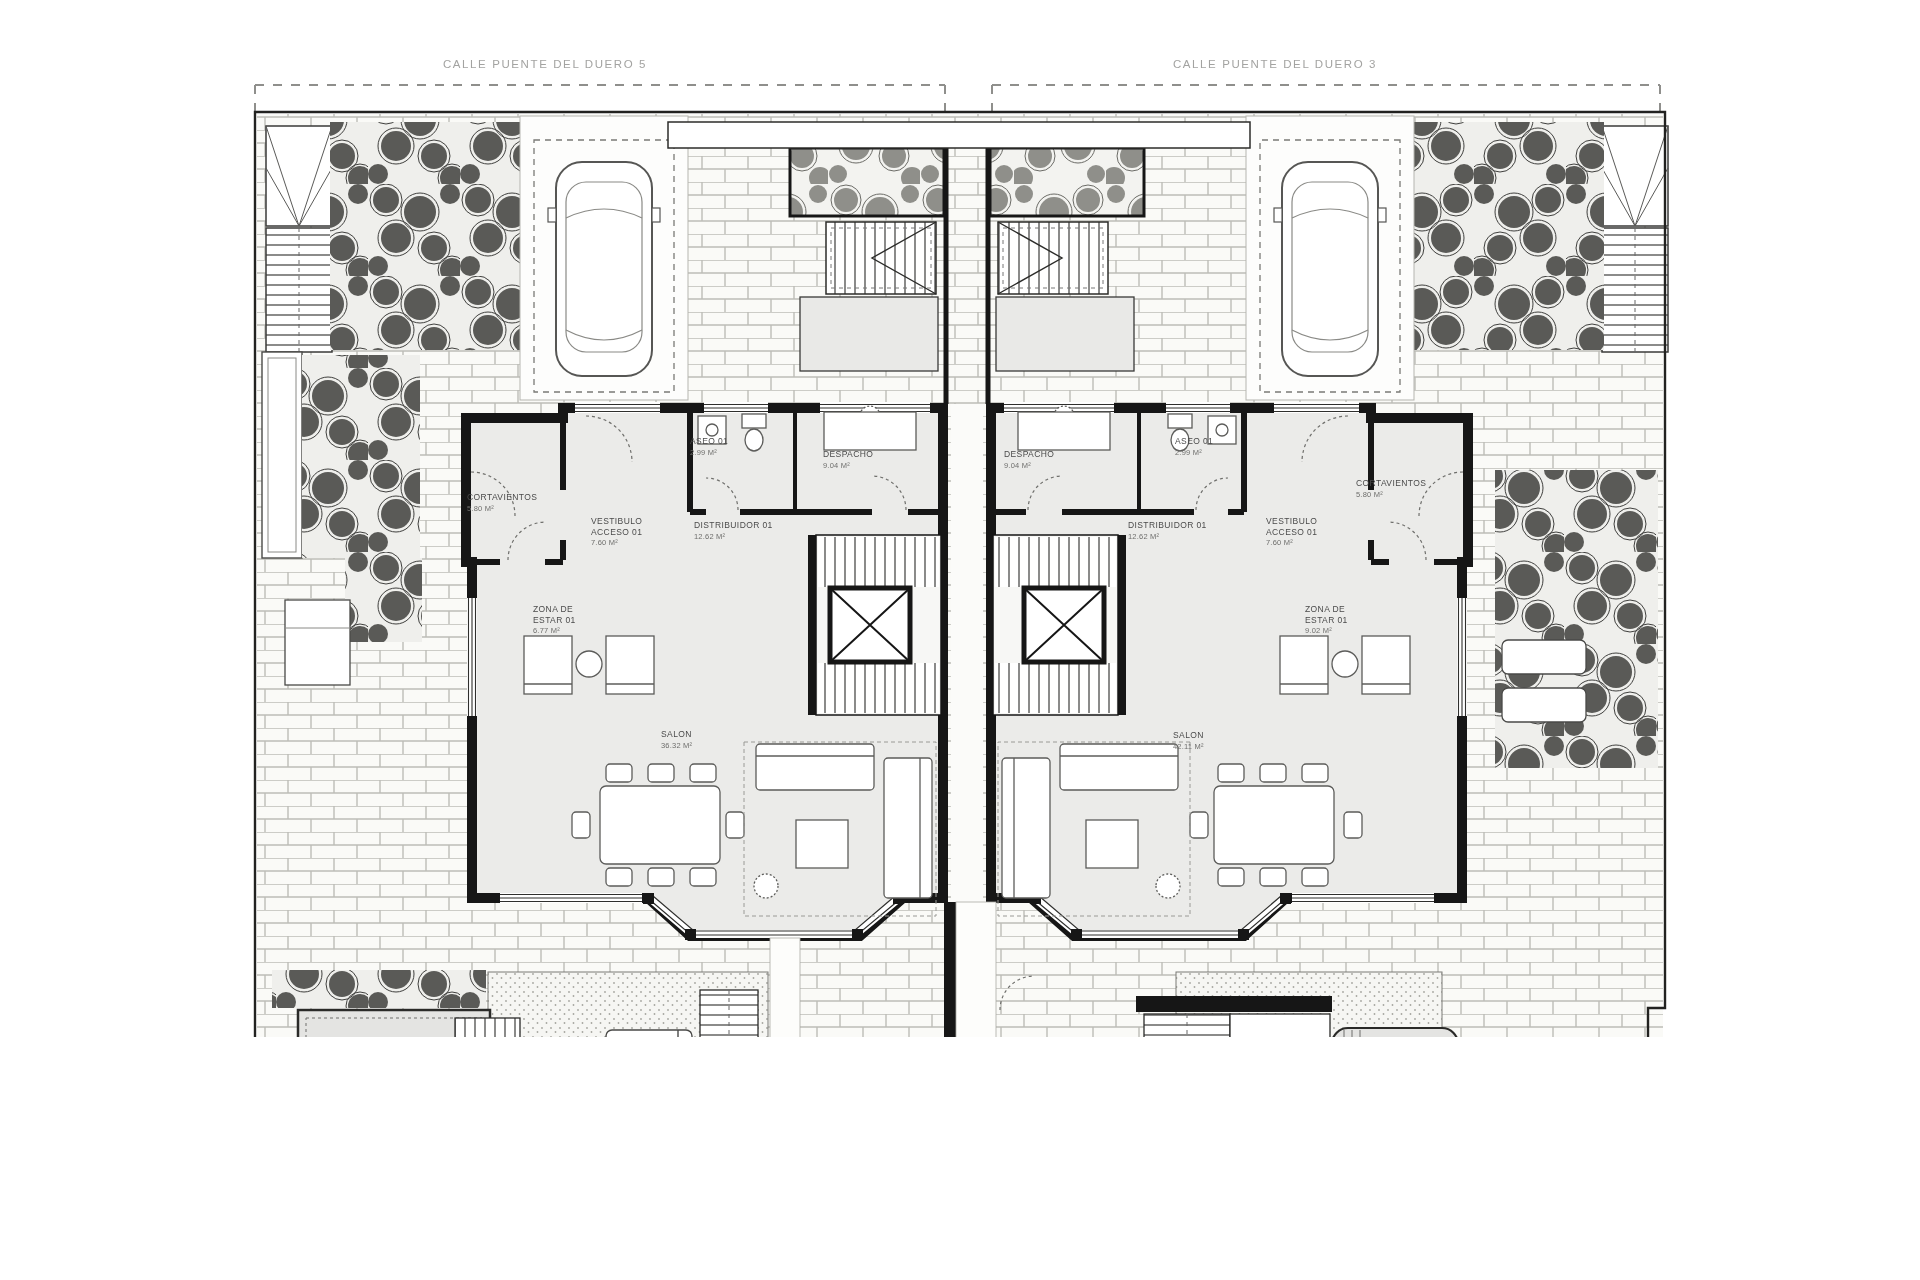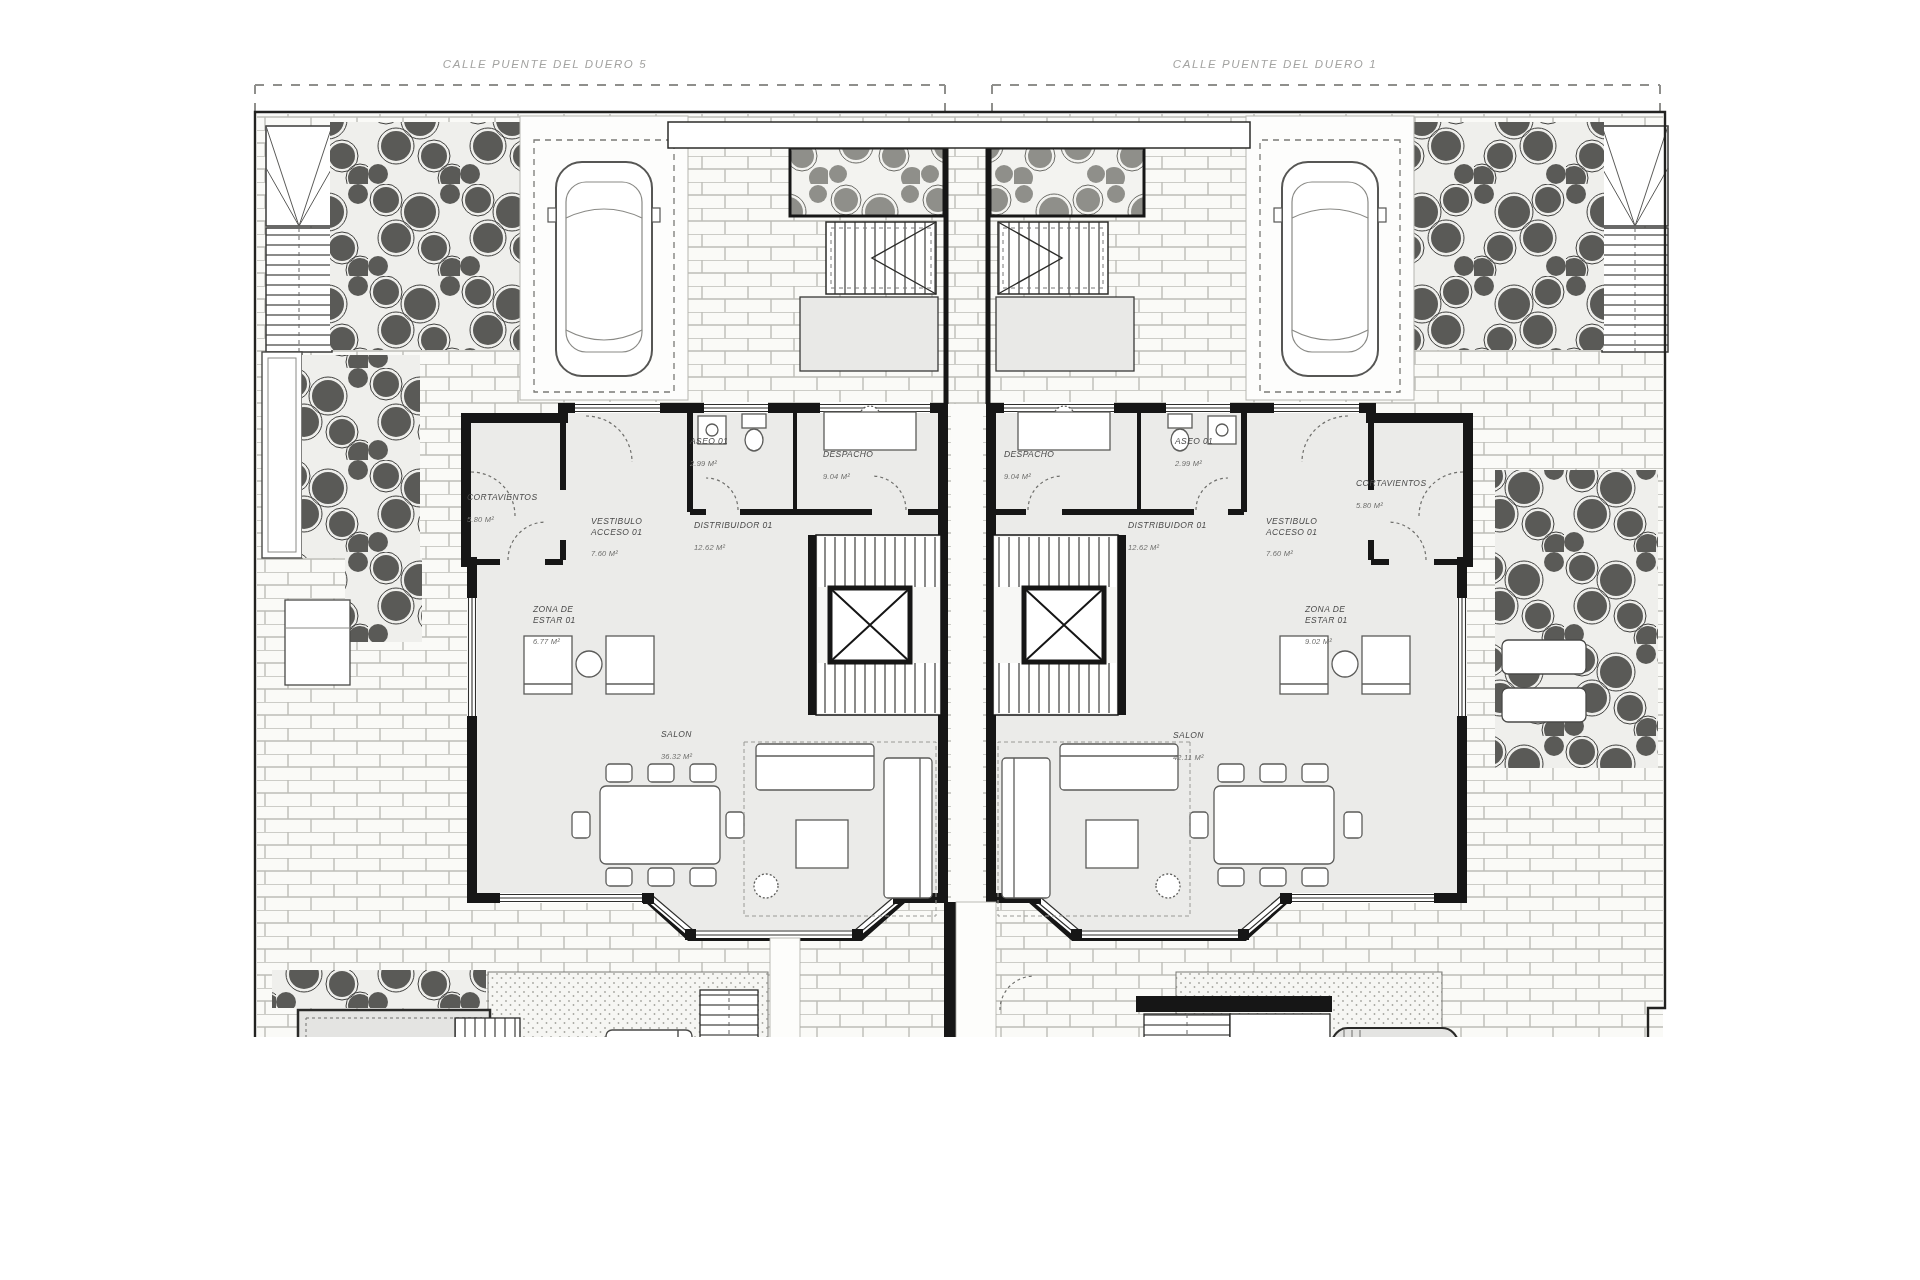--- a/index.html
+++ b/index.html
@@ -1,24 +1,24 @@
 <!DOCTYPE html>
 <html><head>
 <meta charset="utf-8">
 <style>
   html,body{margin:0;padding:0;background:#ffffff;}
   .canvas{position:relative;width:1920px;height:1037px;background:#ffffff;overflow:hidden;
-          font-family:"Liberation Sans",sans-serif;font-style:italic;}
+          font-family:"Liberation Sans",sans-serif;}
   svg.plan{position:absolute;left:0;top:0;}
   .street-label{position:absolute;transform:translateX(-50%);font-size:11.5px;letter-spacing:1.6px;
                 color:#a3a3a1;white-space:nowrap;}
   .room-label{position:absolute;transform:translateX(-50%);text-align:left;width:96px;
               font-size:8.5px;line-height:1.25;letter-spacing:.4px;color:#4a4a4a;text-transform:uppercase;}
   .room-label.narrow{width:62px;}
-  .room-label .area{display:block;font-size:7.5px;color:#6e6e6c;margin-top:12px;letter-spacing:.2px;}
+  .room-label .area{display:block;font-size:7.5px;color:#6e6e6c;margin-top:1px;letter-spacing:.2px;}
 </style>
 </head>
 <body>
 
 <div class="canvas">
 
 <svg class="plan" width="1920" height="1280" viewBox="0 0 1920 1280">
   <defs>
     <pattern id="brick" width="46" height="26" patternUnits="userSpaceOnUse">
       <rect width="46" height="26" fill="#fafaf7"></rect>
@@ -272,21 +272,21 @@
     <line x1="1230" y1="1058" x2="1330" y2="1058" stroke="#8a8a86" stroke-width="1"></line>
     <rect x="1332" y="1028" width="126" height="84" rx="16" fill="#e4e4e2" stroke="#2a2a28" stroke-width="2.2"></rect>
     <path d="M1344 1030 V1110 M1352 1030 V1110 M1360 1030 V1110" stroke="#6f6f6c" stroke-width="1"></path>
     <rect x="985" y="1096" width="470" height="90" fill="url(#veg)"></rect>
   </g>
 
   <path d="M255 112 H1665 V1008 H1648 V1042 H1665 V1190 H255 Z" fill="none" stroke="#222220" stroke-width="2.4"></path>
 </svg>
 
 <div class="street-label" style="left:545px;top:58px">CALLE PUENTE DEL DUERO 5</div>
-<div class="street-label" style="left:1275px;top:58px">CALLE PUENTE DEL DUERO 1</div>
+<div class="street-label" style="left:1275px;top:58px">CALLE PUENTE DEL DUERO 3</div>
 
 <div class="room-label" style="left:515px;top:492px">
   <span>CORTAVIENTOS</span>
   <span class="area">5.80 m²</span>
 </div>
 <div class="room-label narrow" style="left:622px;top:516px">
   <span>VESTIBULO ACCESO 01</span>
   <span class="area">7.60 m²</span>
 </div>
 <div class="room-label" style="left:742px;top:520px">

